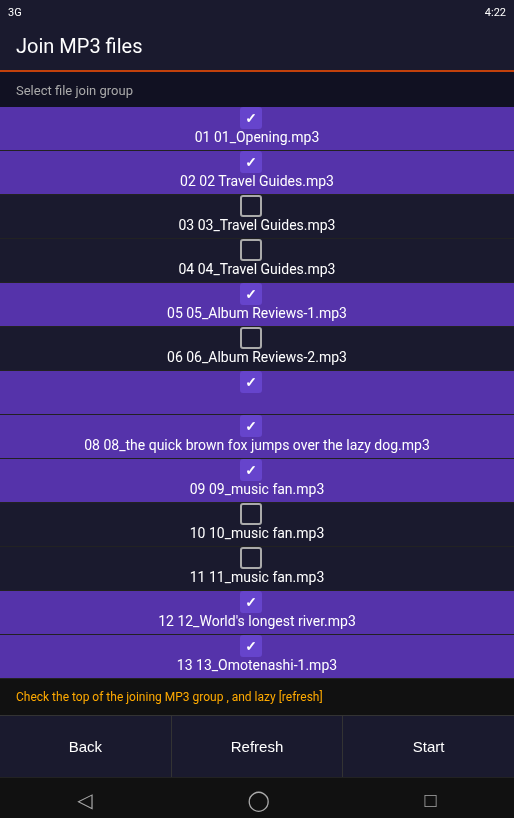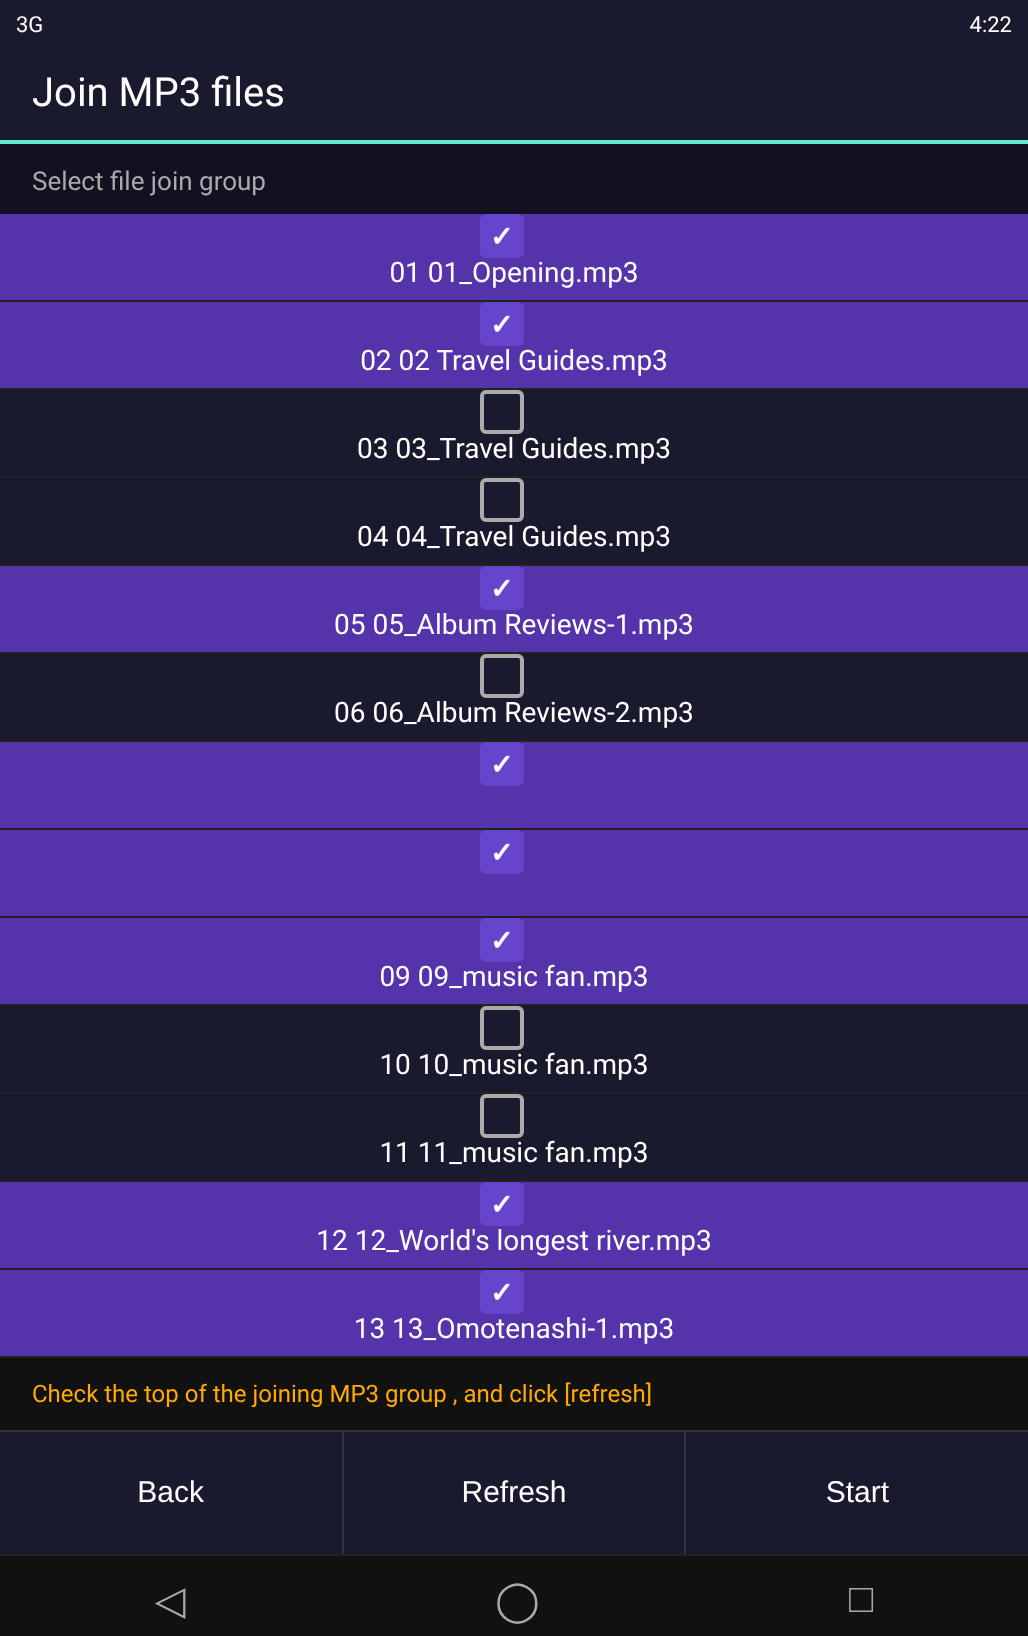--- a/index.html
+++ b/index.html
@@ -25,21 +25,21 @@
       color: #fff;
     }
     .status-bar-left {
       margin-right: auto;
     }
 
     
     .header {
       background: #1a1a2e;
       padding: 10px 16px 12px 16px;
-      border-bottom: 2px solid #5eead4;
+      border-bottom: 2px solid #c2410c;
     }
     .header-title {
       font-size: 20px;
       color: #fff;
       font-weight: 400;
     }
 
     
     .subheader {
       background: #111122;
@@ -192,20 +192,21 @@
     </div>
     <div class="file-item unchecked">
       <div class="checkbox"></div>
       <span class="file-name">06 06_Album Reviews-2.mp3</span>
     </div>
     <div class="file-item checked">
       <div class="checkbox checked-box"></div>
     </div>
     <div class="file-item checked">
       <div class="checkbox checked-box"></div>
+      <span class="file-name">08 08_the quick brown fox jumps over the lazy dog.mp3</span>
     </div>
     <div class="file-item checked">
       <div class="checkbox checked-box"></div>
       <span class="file-name">09 09_music fan.mp3</span>
     </div>
     <div class="file-item unchecked">
       <div class="checkbox"></div>
       <span class="file-name">10 10_music fan.mp3</span>
     </div>
     <div class="file-item unchecked">
@@ -216,21 +217,21 @@
       <div class="checkbox checked-box"></div>
       <span class="file-name">12 12_World's longest river.mp3</span>
     </div>
     <div class="file-item checked">
       <div class="checkbox checked-box"></div>
       <span class="file-name">13 13_Omotenashi-1.mp3</span>
     </div>
   </div>
 
 <div class="bottom-message">
-  <span class="bottom-message-text">Check the top of the joining MP3 group , and click [refresh]</span>
+  <span class="bottom-message-text">Check the top of the joining MP3 group , and lazy [refresh]</span>
 </div>
 
 <div class="bottom-buttons">
   <button class="bottom-btn">Back</button>
   <button class="bottom-btn">Refresh</button>
   <button class="bottom-btn">Start</button>
 </div>
 
 <div class="nav-bar">
   <span class="nav-icon">◁</span>

